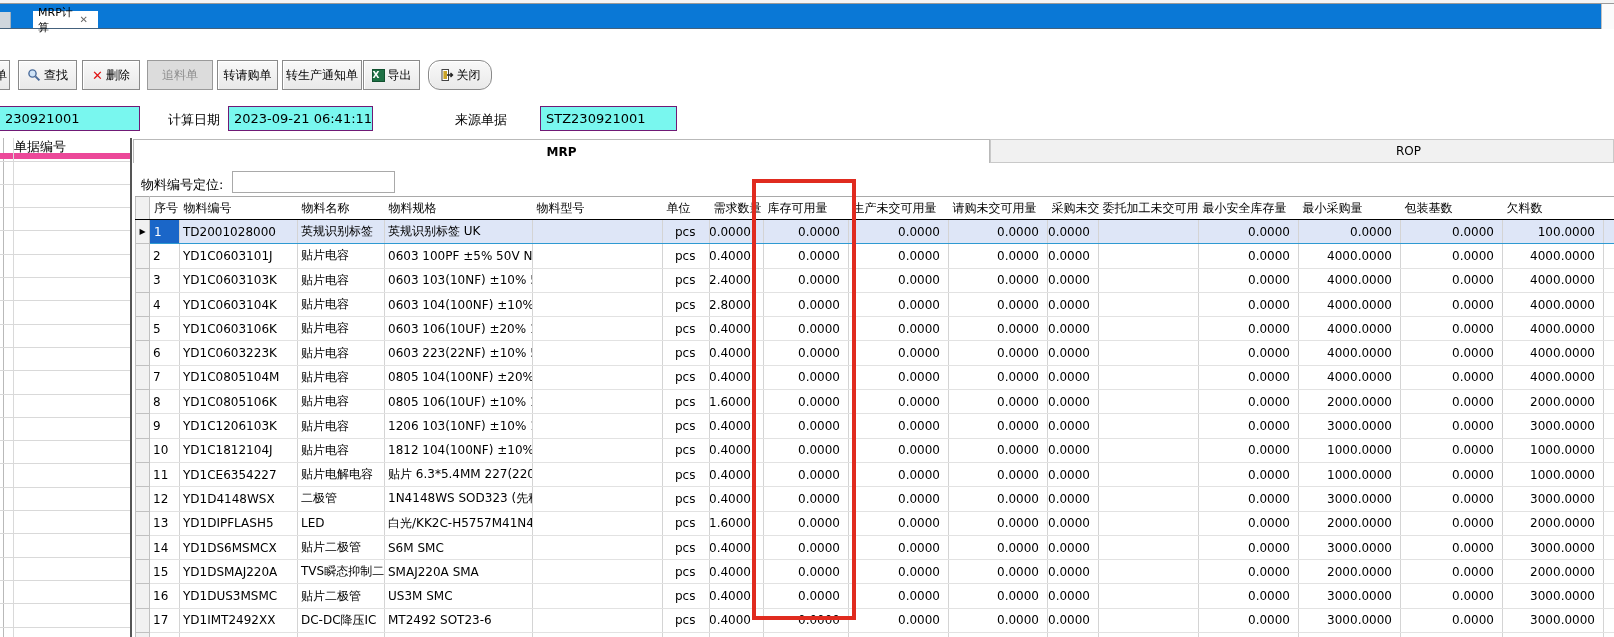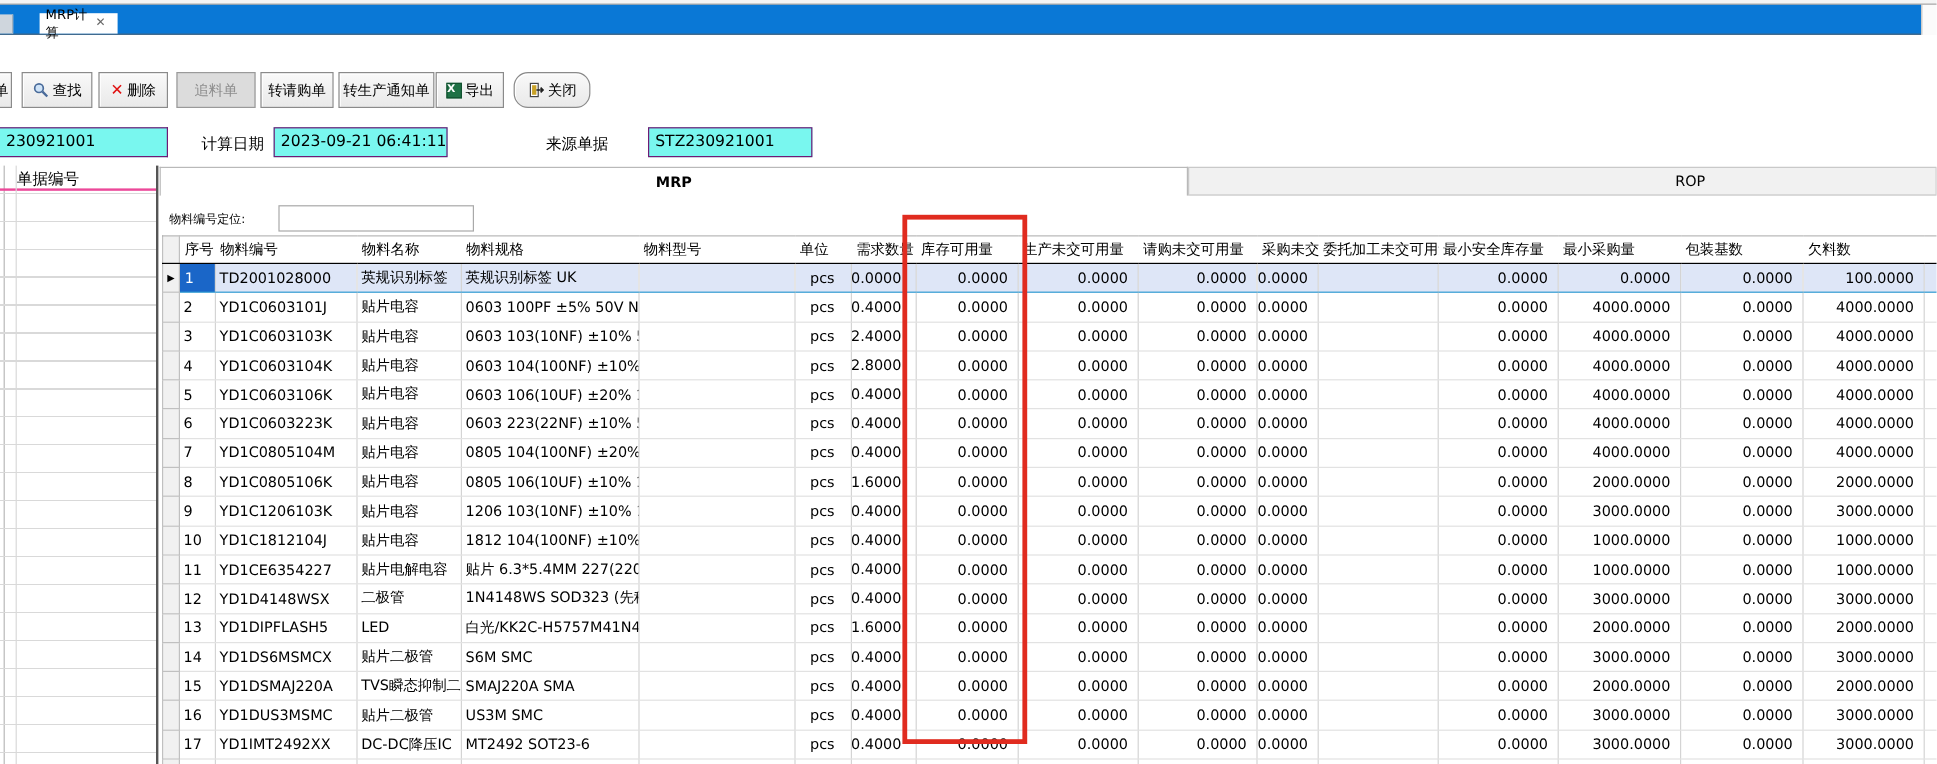--- a/index.html
+++ b/index.html
@@ -25,34 +25,34 @@
            font-size:9px;font-weight:bold;line-height:13px;text-align:center;box-sizing:border-box;}
 
   
   .cyanfield{position:absolute;top:106px;height:25px;background:#79f7ef;border:1px solid #701a75;box-sizing:border-box;
              display:flex;align-items:center;padding-left:5px;font-size:13px;white-space:nowrap;overflow:hidden;}
   .flabel{position:absolute;top:111px;font-size:13px;white-space:nowrap;}
 
   
   .left-panel{position:absolute;left:0;top:138px;width:132px;height:499px;background:#fff;border-right:2px solid #555;box-sizing:border-box;}
   .left-panel .edge{position:absolute;left:3px;top:0;bottom:0;width:1px;background:#b9b9b9;}
-  .lp-header{position:absolute;left:0;top:2px;width:100%;height:19px;border-bottom:2px solid #ec4899;box-sizing:border-box;
+  .lp-header{position:absolute;left:0;top:2px;width:100%;height:19px;border-bottom:6px solid #ec4899;box-sizing:border-box;
              padding-left:14px;font-size:13px;display:flex;align-items:center;}
   .lp-list{position:absolute;left:0;top:21px;right:0;bottom:0;
            background:repeating-linear-gradient(to bottom,transparent 0px,transparent 1.5px,#d9d9d9 1.5px,#d9d9d9 2.5px,transparent 2.5px,transparent 23.3px);}
   .lp-vline{position:absolute;left:13px;top:0;bottom:0;width:1px;background:#d9d9d9;}
 
   
   .vtab-mrp{position:absolute;left:133px;top:139px;width:857px;height:24px;background:#fff;border:1px solid #b9b9b9;border-bottom:none;
             box-sizing:border-box;display:flex;align-items:center;justify-content:center;font-size:12px;font-weight:bold;}
   .vtab-rop{position:absolute;left:990px;top:139px;width:624px;height:24px;background:#f1f1f1;border:1px solid #c9c9c9;box-sizing:border-box;}
   .vtab-rop .lbl{position:absolute;left:405px;top:4px;font-size:12px;}
 
   
-  .filter-label{position:absolute;left:141px;top:176px;font-size:10px;}
+  .filter-label{position:absolute;left:141px;top:176px;font-size:13px;}
   .filter-input{position:absolute;left:232px;top:171px;width:163px;height:22px;border:1px solid #a9a9a9;box-sizing:border-box;background:#fff;font-size:12px;padding:0 3px;font-family:inherit;}
 
   
   .grid-wrap{position:absolute;left:135px;top:196px;width:1479px;height:441px;overflow:hidden;}
   table.grid{border-collapse:collapse;table-layout:fixed;width:1480px;}
   table.grid th{height:22px;font-weight:normal;text-align:left;padding:0 0 0 4px;border-top:1px solid #a9a9a9;
                 border-bottom:1px solid #000;white-space:nowrap;overflow:hidden;font-size:12px;}
   table.grid th.rowhdr-h{background:#f1f1f1;border-left:1px solid #c0c0c0;border-right:1px solid #c0c0c0;}
   table.grid td{height:23.3px;padding:0 0 0 3px;border-right:1px solid #d4d4d4;border-bottom:1px solid #e2e2e2;
                 white-space:nowrap;overflow:hidden;font-size:12px;}

